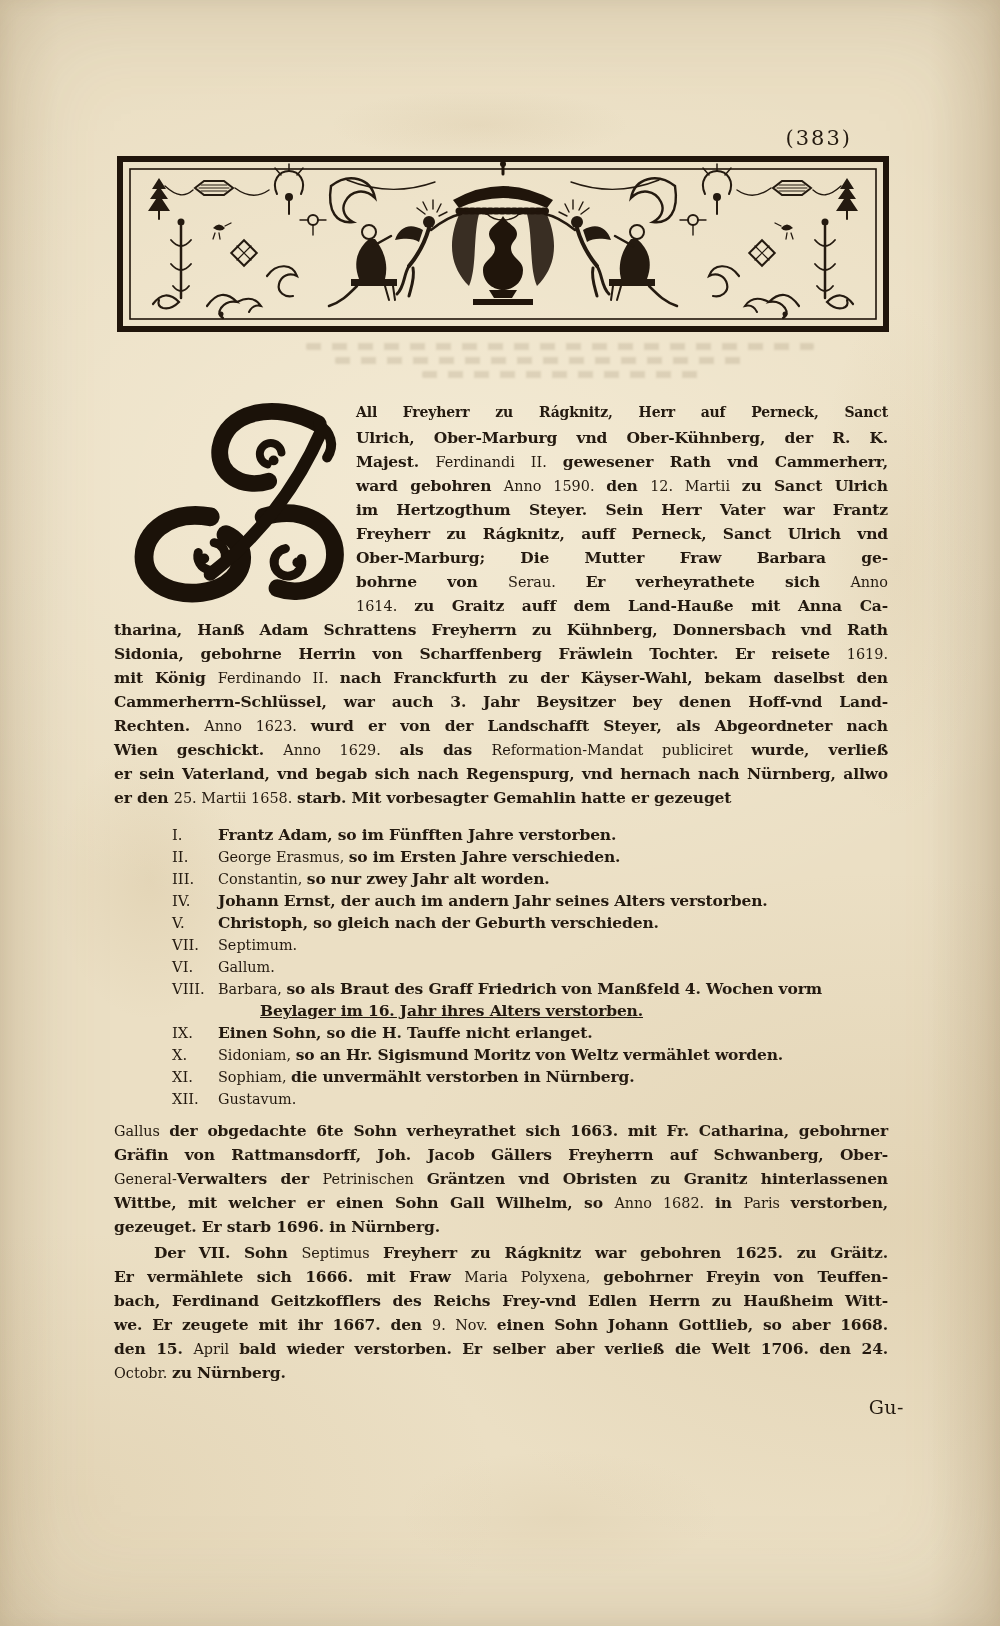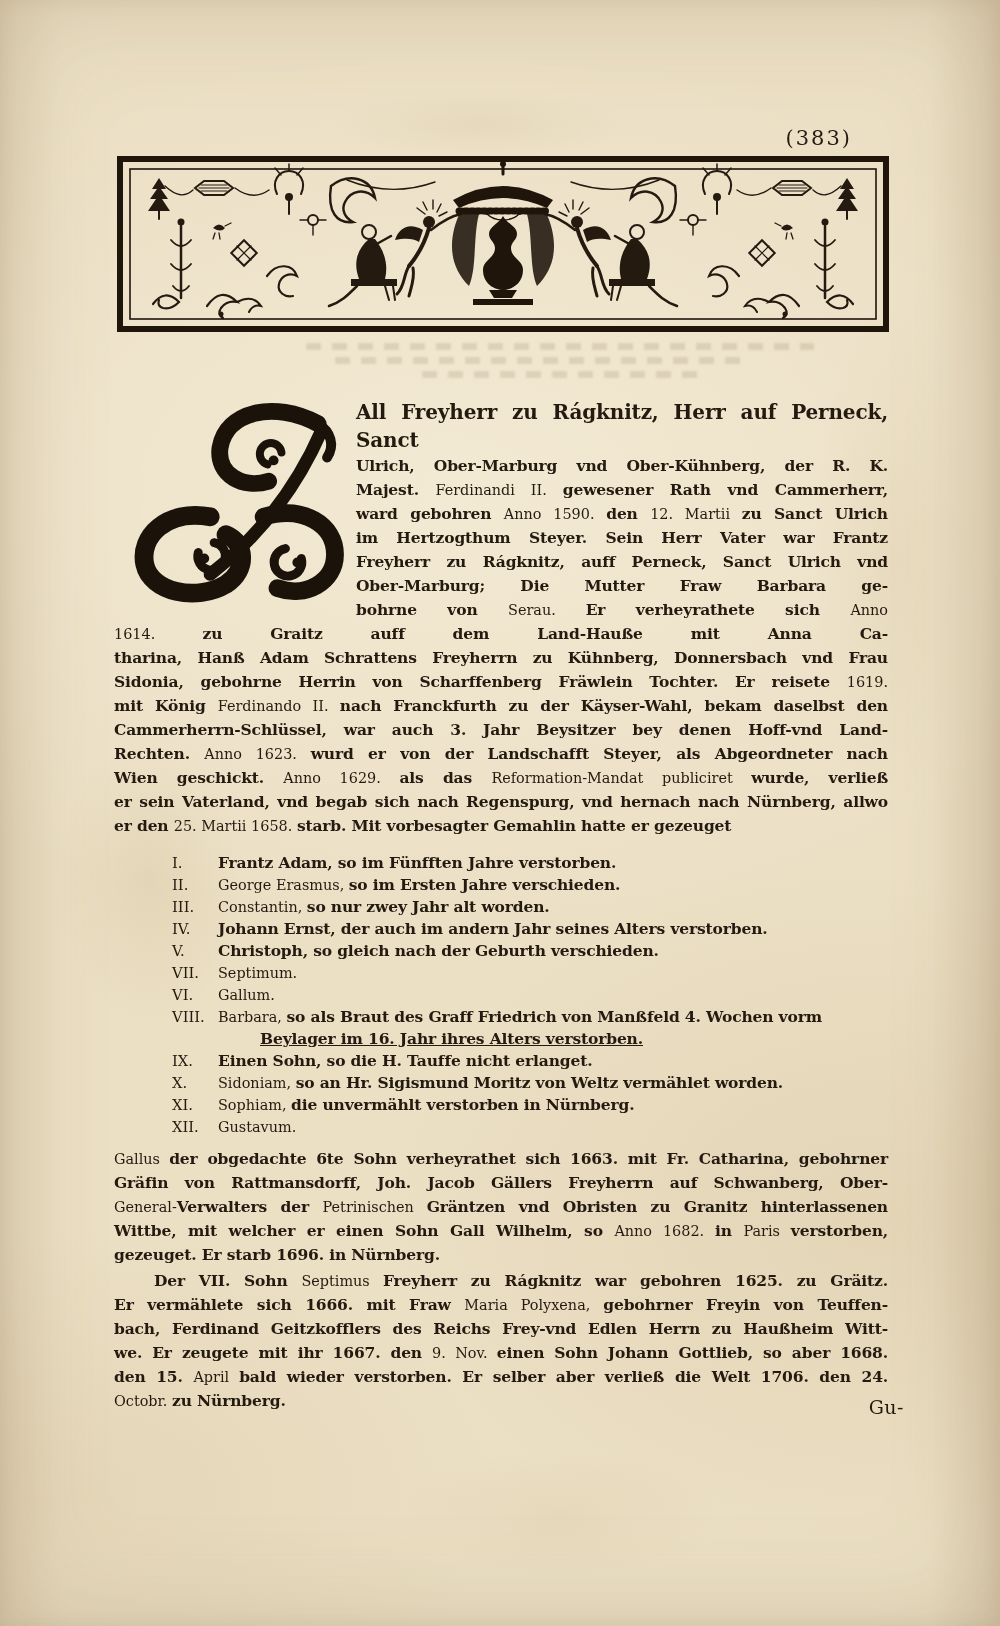--- a/index.html
+++ b/index.html
@@ -30,21 +30,21 @@
   .ghost i{display:block;height:7px;margin:7px auto;border-radius:2px;filter:blur(1.2px);
     background:repeating-linear-gradient(90deg, rgba(106,86,54,.45) 0 15px, transparent 15px 26px);}
   .ghost i:nth-child(1){width:96%;}
   .ghost i:nth-child(2){width:78%;margin-left:40px;}
   .ghost i:nth-child(3){width:52%;}
 
   .textblock{position:absolute;left:114px;top:398px;width:774px;font-size:15.5px;line-height:23px;}
   .line{min-height:22px;}
   .jline{text-align:justify;text-align-last:justify;}
   .lline{text-align:left;text-align-last:left;}
-  .lead{font-size:20px;line-height:28px;}
+  .lead{font-size:14px;line-height:28px;}
   .f{font-weight:700;letter-spacing:-0.15px;}
   .r{font-weight:400;font-size:.93em;}
 
   .dropcap{float:left;width:230px;height:208px;margin:0 12px 2px 0;}
   .dropcap svg{display:block;}
 
   .childlist{margin-top:14px;padding-left:58px;clear:none;}
   .childlist .line{line-height:22px;}
   .childlist .cont{padding-left:88px;text-decoration:underline;}
   .num{display:inline-block;min-width:46px;font-weight:400;font-size:.95em;}
@@ -153,21 +153,21 @@
     </div>
   <div class="line jline lead"><span class="f">All Freyherr zu Rágknitz, Herr auf Perneck, Sanct</span></div>
       <div class="line jline"><span class="f">Ulrich, Ober-Marburg vnd Ober-Kühnberg, der R. K.</span></div>
       <div class="line jline"><span class="f">Majest. </span><span class="r">Ferdinandi II. </span><span class="f">gewesener Rath vnd Cammerherr,</span></div>
       <div class="line jline"><span class="f">ward gebohren </span><span class="r">Anno 1590. </span><span class="f">den </span><span class="r">12. Martii </span><span class="f">zu Sanct Ulrich</span></div>
       <div class="line jline"><span class="f">im Hertzogthum Steyer. Sein Herr Vater war Frantz</span></div>
       <div class="line jline"><span class="f">Freyherr zu Rágknitz, auff Perneck, Sanct Ulrich vnd</span></div>
       <div class="line jline"><span class="f">Ober-Marburg; Die Mutter Fraw Barbara ge-</span></div>
       <div class="line jline"><span class="f">bohrne von </span><span class="r">Serau. </span><span class="f">Er verheyrathete sich </span><span class="r">Anno</span></div>
       <div class="line jline"><span class="r">1614. </span><span class="f">zu Graitz auff dem Land-Hauße mit Anna Ca-</span></div>
-      <div class="line jline"><span class="f">tharina, Hanß Adam Schrattens Freyherrn zu Kühnberg, Donnersbach vnd Frau</span></div>
+      <div class="line jline"><span class="f">tharina, Hanß Adam Schrattens Freyherrn zu Kühnberg, Donnersbach vnd Rath</span></div>
       <div class="line jline"><span class="f">Sidonia, gebohrne Herrin von Scharffenberg Fräwlein Tochter. Er reisete </span><span class="r">1619.</span></div>
       <div class="line jline"><span class="f">mit König </span><span class="r">Ferdinando II. </span><span class="f">nach Franckfurth zu der Käyser-Wahl, bekam daselbst den</span></div>
       <div class="line jline"><span class="f">Cammerherrn-Schlüssel, war auch 3. Jahr Beysitzer bey denen Hoff-vnd Land-</span></div>
       <div class="line jline"><span class="f">Rechten. </span><span class="r">Anno 1623. </span><span class="f">wurd er von der Landschafft Steyer, als Abgeordneter nach</span></div>
       <div class="line jline"><span class="f">Wien geschickt. </span><span class="r">Anno 1629. </span><span class="f">als das </span><span class="r">Reformation-Mandat publiciret </span><span class="f">wurde, verließ</span></div>
       <div class="line jline"><span class="f">er sein Vaterland, vnd begab sich nach Regenspurg, vnd hernach nach Nürnberg, allwo</span></div>
       <div class="line lline"><span class="f">er den </span><span class="r">25. Martii 1658. </span><span class="f">starb. Mit vorbesagter Gemahlin hatte er gezeuget</span></div>
     </div>
   <div class="childlist" id="childlist">
       <div class="line lline"><span class="num">I.</span><span class="f">Frantz Adam, so im Fünfften Jahre verstorben.</span></div>

